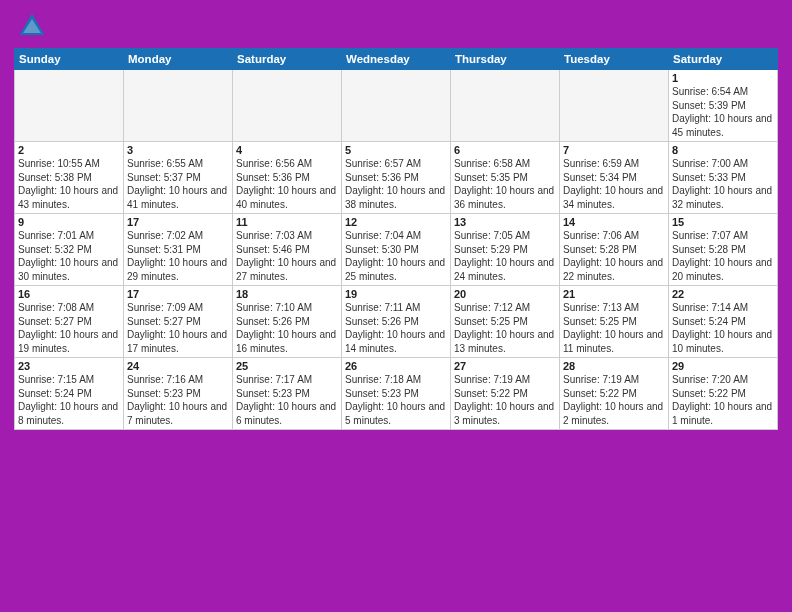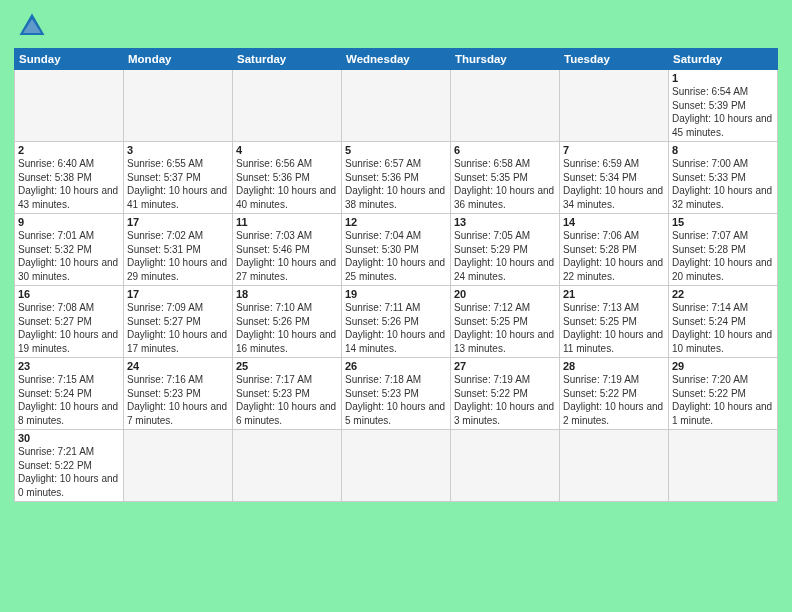--- a/index.html
+++ b/index.html
@@ -6,21 +6,21 @@
     body {
       font-family: Arial, sans-serif;
       background: #fff;
       width: 792px;
       height: 612px;
       overflow: hidden;
     }
     .page {
       width: 792px;
       min-height: 612px;
-      background: #86efac;
+      background: #a21caf;
       padding: 10px 14px 22px 14px;
     }
     .header-area {
       display: flex;
       justify-content: space-between;
       align-items: flex-start;
       margin-bottom: 6px;
     }
     .logo {
       display: flex;
@@ -139,21 +139,21 @@
           <td>
             <span class="day-number">1</span>
             <div class="day-info">Sunrise: 6:54 AM
 Sunset: 5:39 PM
 Daylight: 10 hours and 45 minutes.</div>
           </td>
         </tr>
         <tr>
           <td>
             <span class="day-number">2</span>
-            <div class="day-info">Sunrise: 6:40 AM
+            <div class="day-info">Sunrise: 10:55 AM
 Sunset: 5:38 PM
 Daylight: 10 hours and 43 minutes.</div>
           </td>
           <td>
             <span class="day-number">3</span>
             <div class="day-info">Sunrise: 6:55 AM
 Sunset: 5:37 PM
 Daylight: 10 hours and 41 minutes.</div>
           </td>
           <td>
@@ -311,30 +311,16 @@
             <div class="day-info">Sunrise: 7:19 AM
 Sunset: 5:22 PM
 Daylight: 10 hours and 2 minutes.</div>
           </td>
           <td>
             <span class="day-number">29</span>
             <div class="day-info">Sunrise: 7:20 AM
 Sunset: 5:22 PM
 Daylight: 10 hours and 1 minute.</div>
           </td>
-        </tr>
-        <tr class="last-row">
-          <td>
-            <span class="day-number">30</span>
-            <div class="day-info">Sunrise: 7:21 AM
-Sunset: 5:22 PM
-Daylight: 10 hours and 0 minutes.</div>
-          </td>
-          <td class="empty"></td>
-          <td class="empty"></td>
-          <td class="empty"></td>
-          <td class="empty"></td>
-          <td class="empty"></td>
-          <td class="empty"></td>
         </tr>
       </tbody>
   </table>
 </div>
 
 </body></html>

